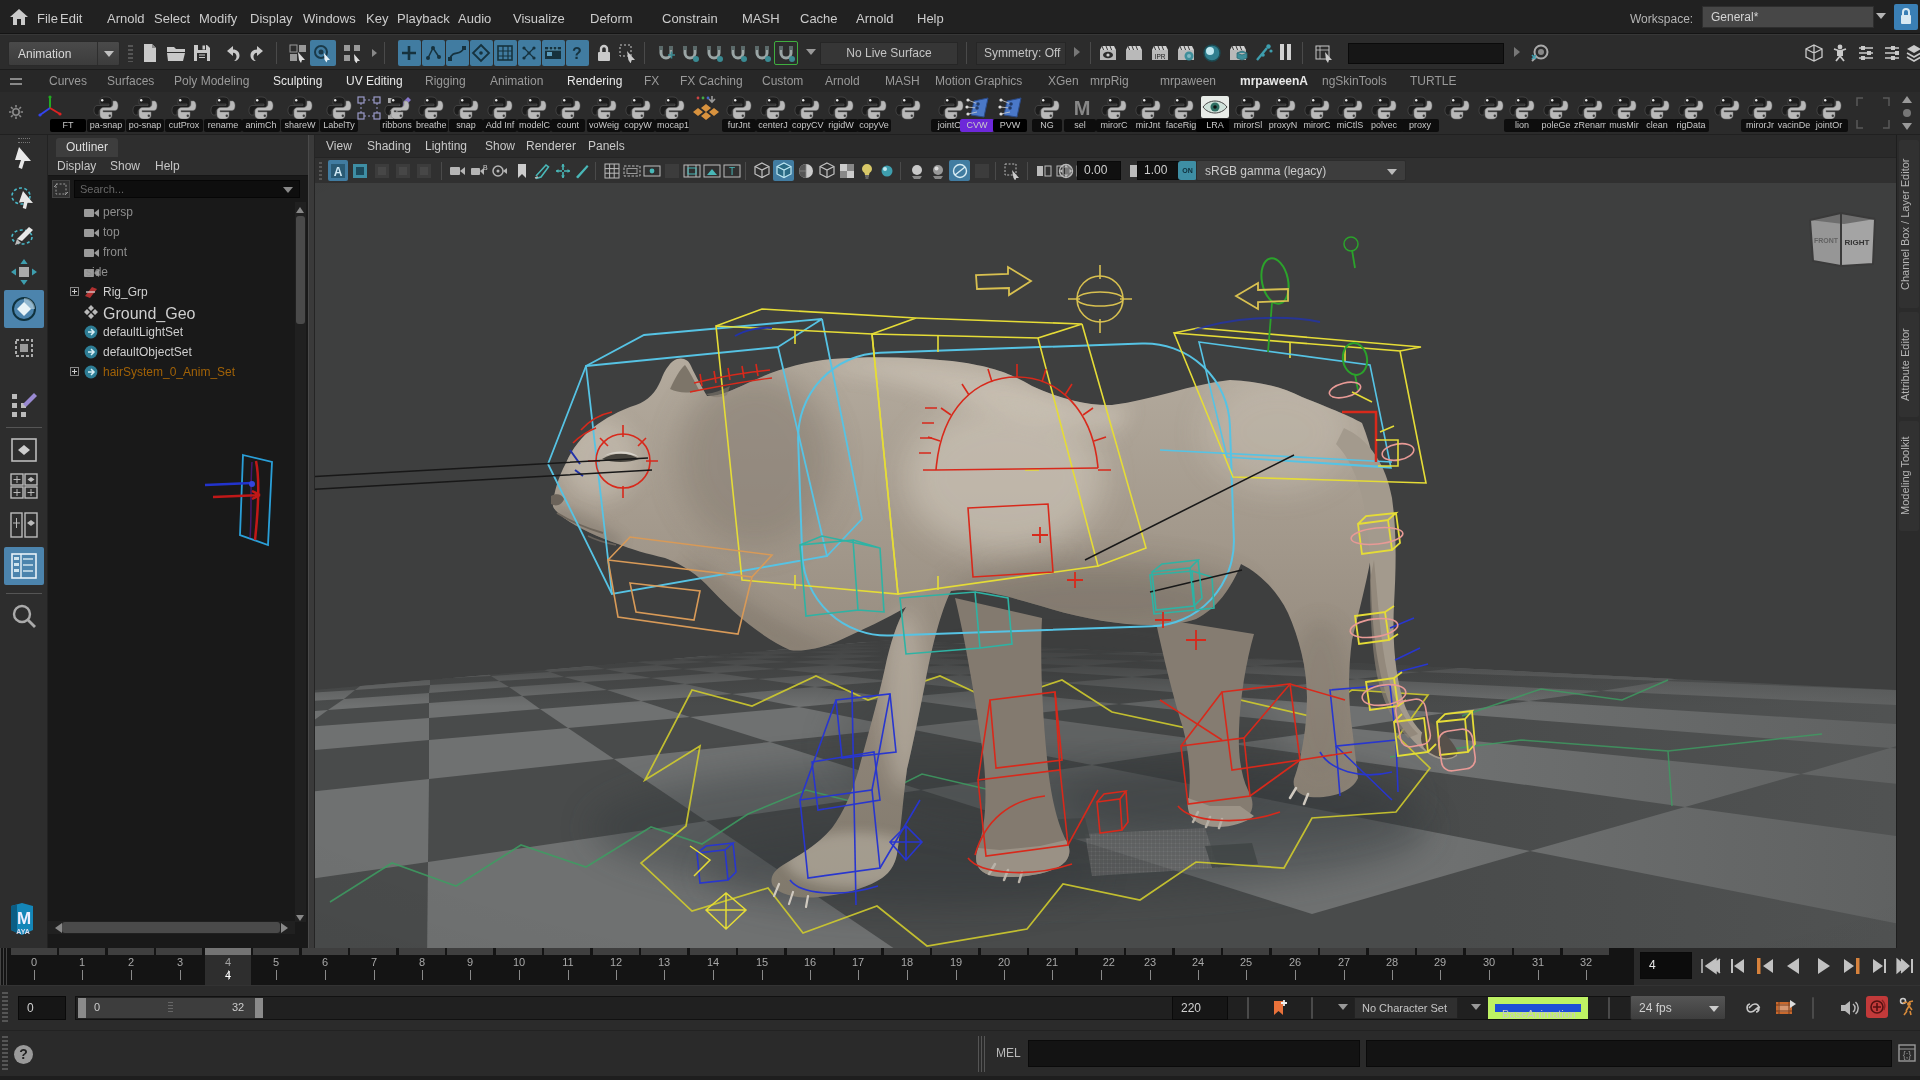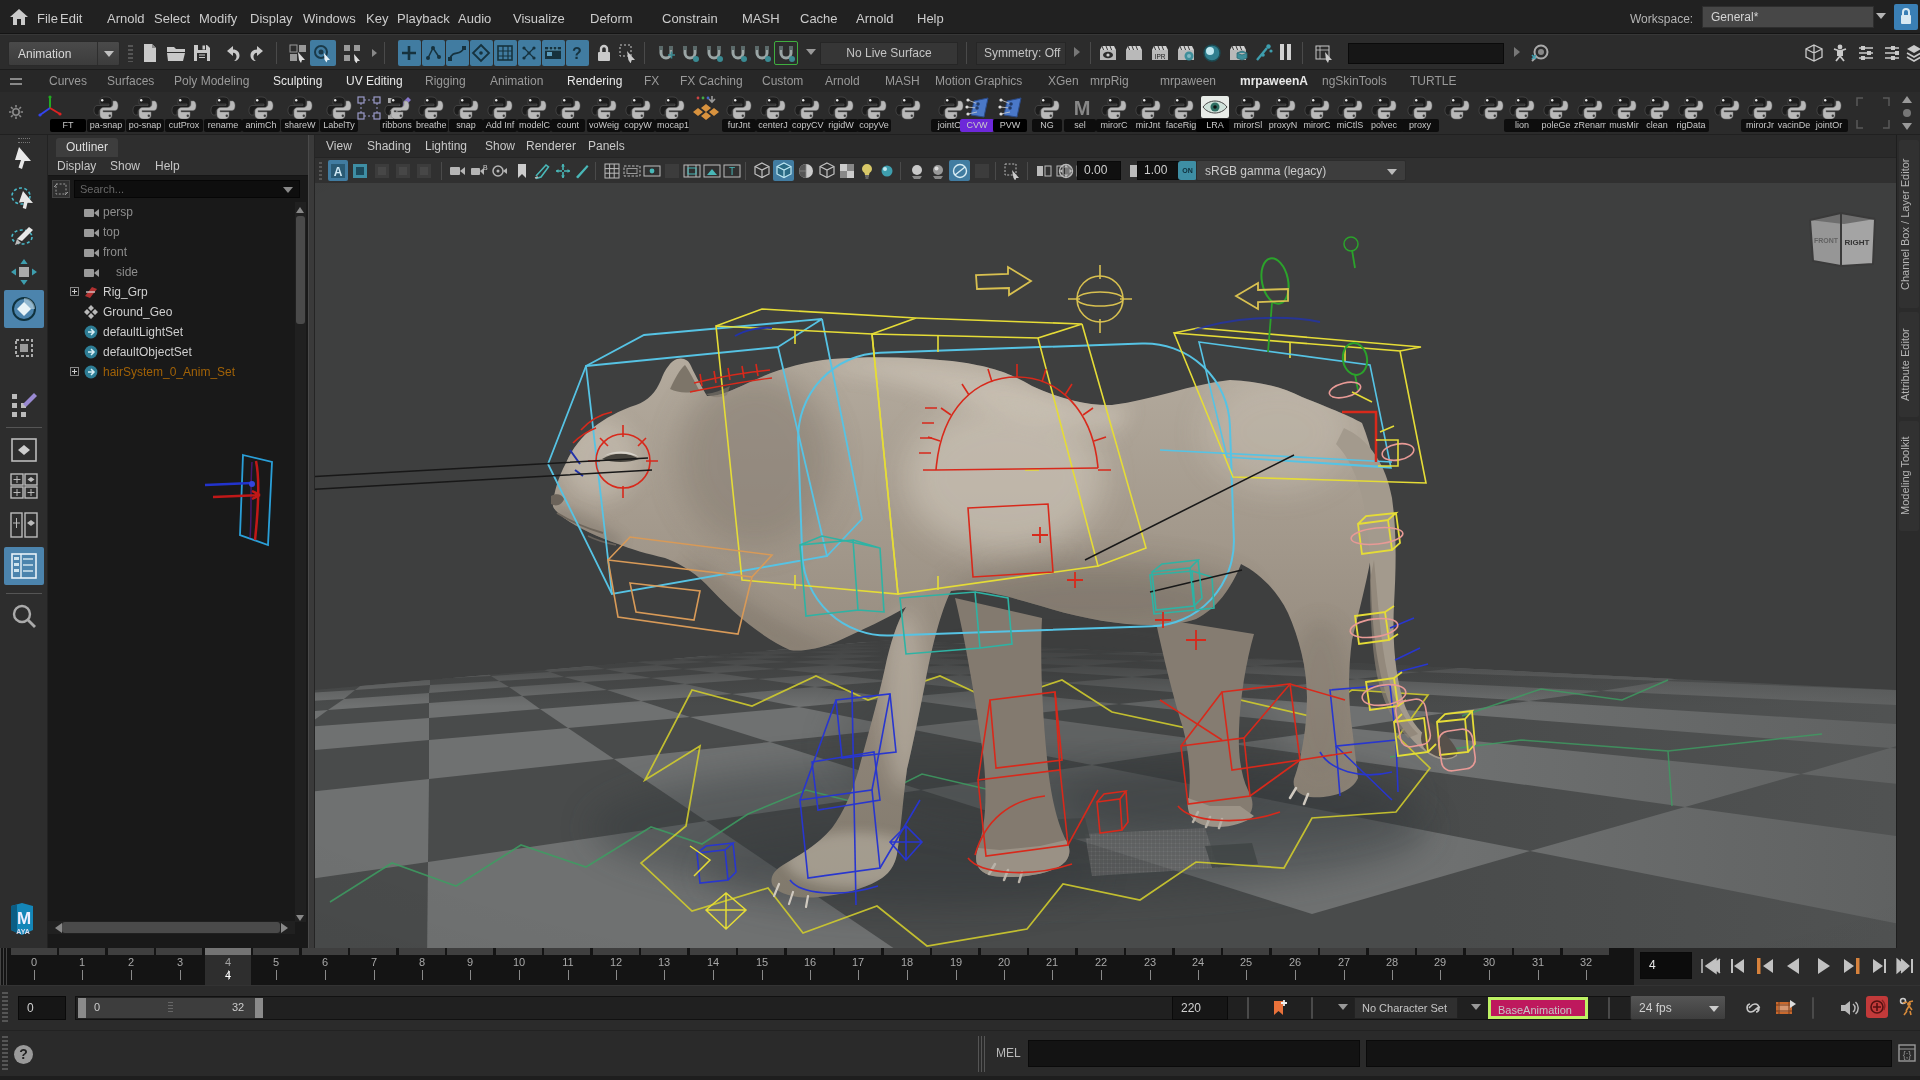--- a/index.html
+++ b/index.html
@@ -816,34 +816,34 @@
     <span class="abs" style="left:55px;top:90px;font-size:12px;color:#8e8e8e">top</span>
     <div class="abs" style="left:36px;top:110px"><svg width="16" height="12" viewBox="0 0 16 12">
         <rect x="0" y="2" width="10" height="8" rx="1" fill="#9a9a9a"></rect>
         <path d="M10 6 L15 2 V10 Z" fill="#9a9a9a"></path>
       </svg></div>
     <span class="abs" style="left:55px;top:110px;font-size:12px;color:#8e8e8e">front</span>
     <div class="abs" style="left:36px;top:130px"><svg width="16" height="12" viewBox="0 0 16 12">
         <rect x="0" y="2" width="10" height="8" rx="1" fill="#9a9a9a"></rect>
         <path d="M10 6 L15 2 V10 Z" fill="#9a9a9a"></path>
       </svg></div>
-    <span class="abs" style="left:68px;top:130px;font-size:12px;color:#8e8e8e">side</span>
+    <span class="abs" style="left:38px;top:130px;font-size:12px;color:#8e8e8e">side</span>
     <div class="abs" style="left:22px;top:152px;width:9px;height:9px;border:1px solid #888">
       <div style="position:absolute;left:1px;top:3px;width:5px;height:1px;background:#ccc"></div>
       <div style="position:absolute;left:3px;top:1px;width:1px;height:5px;background:#ccc"></div>
     </div>
     <div class="abs" style="left:36px;top:150px"><svg width="14" height="14" viewBox="0 0 14 14">
         <path d="M1 11 L8 2 L13 4 L6 13 Z" fill="#b03030"></path>
         <path d="M2 7 h9" stroke="#ddd" stroke-width="1.2"></path>
       </svg></div>
     <span class="abs" style="left:55px;top:150px;font-size:12px;color:#cfcfcf">Rig_Grp</span>
     <div class="abs" style="left:36px;top:170px"><svg width="14" height="14" viewBox="0 0 14 14">
         <path d="M7 0 L10 3 L7 6 L4 3 Z M11 4 L14 7 L11 10 L8 7 Z M3 4 L6 7 L3 10 L0 7 Z M7 8 L10 11 L7 14 L4 11 Z" fill="#b9b9b9"></path>
       </svg></div>
-    <span class="abs" style="left:55px;top:170px;font-size:12px;color:#cfcfcf">Ground_Geo</span>
+    <span class="abs" style="left:55px;top:170px;font-size:16px;color:#cfcfcf">Ground_Geo</span>
     <div class="abs" style="left:36px;top:190px"><svg width="14" height="14" viewBox="0 0 14 14">
         <circle cx="7" cy="7" r="6.4" fill="#2e7e96"></circle>
         <path d="M4 7 h5 M7 4 l3 3 -3 3" stroke="#d8eef4" stroke-width="1.5" fill="none"></path>
       </svg></div>
     <span class="abs" style="left:55px;top:190px;font-size:12px;color:#cfcfcf">defaultLightSet</span>
     <div class="abs" style="left:36px;top:210px"><svg width="14" height="14" viewBox="0 0 14 14">
         <circle cx="7" cy="7" r="6.4" fill="#2e7e96"></circle>
         <path d="M4 7 h5 M7 4 l3 3 -3 3" stroke="#d8eef4" stroke-width="1.5" fill="none"></path>
       </svg></div>
     <span class="abs" style="left:55px;top:210px;font-size:12px;color:#cfcfcf">defaultObjectSet</span>
@@ -1760,21 +1760,21 @@
     <div class="abs" style="left:932px;top:0px;width:46px;height:7px;background:#3f3f3f"></div>
     <span class="abs" style="left:942px;top:8px;width:28px;text-align:center;font-size:11px;color:#a8a8a8">19</span>
     <div class="abs" style="left:956px;top:22px;width:1px;height:10px;background:#8a8a8a"></div>
     <div class="abs" style="left:981px;top:0px;width:46px;height:7px;background:#3f3f3f"></div>
     <span class="abs" style="left:990px;top:8px;width:28px;text-align:center;font-size:11px;color:#a8a8a8">20</span>
     <div class="abs" style="left:1004px;top:22px;width:1px;height:10px;background:#8a8a8a"></div>
     <div class="abs" style="left:1029px;top:0px;width:46px;height:7px;background:#3f3f3f"></div>
     <span class="abs" style="left:1038px;top:8px;width:28px;text-align:center;font-size:11px;color:#a8a8a8">21</span>
     <div class="abs" style="left:1052px;top:22px;width:1px;height:10px;background:#8a8a8a"></div>
     <div class="abs" style="left:1078px;top:0px;width:46px;height:7px;background:#3f3f3f"></div>
-    <span class="abs" style="left:1087px;top:8px;width:28px;text-align:center;font-size:11px;color:#a8a8a8">22</span>
+    <span class="abs" style="left:1087px;top:8px;width:28px;text-align:right;font-size:11px;color:#a8a8a8">22</span>
     <div class="abs" style="left:1101px;top:22px;width:1px;height:10px;background:#8a8a8a"></div>
     <div class="abs" style="left:1126px;top:0px;width:46px;height:7px;background:#3f3f3f"></div>
     <span class="abs" style="left:1136px;top:8px;width:28px;text-align:center;font-size:11px;color:#a8a8a8">23</span>
     <div class="abs" style="left:1150px;top:22px;width:1px;height:10px;background:#8a8a8a"></div>
     <div class="abs" style="left:1175px;top:0px;width:46px;height:7px;background:#3f3f3f"></div>
     <span class="abs" style="left:1184px;top:8px;width:28px;text-align:center;font-size:11px;color:#a8a8a8">24</span>
     <div class="abs" style="left:1198px;top:22px;width:1px;height:10px;background:#8a8a8a"></div>
     <div class="abs" style="left:1223px;top:0px;width:46px;height:7px;background:#3f3f3f"></div>
     <span class="abs" style="left:1232px;top:8px;width:28px;text-align:center;font-size:11px;color:#a8a8a8">25</span>
     <div class="abs" style="left:1246px;top:22px;width:1px;height:10px;background:#8a8a8a"></div>
@@ -1846,21 +1846,21 @@
     <div class="fld" style="left:1172px;top:10px;width:56px;height:24px;line-height:22px;padding-left:8px">220</div>
     <div class="abs" style="left:1247px;top:11px;width:2px;height:22px;background:#4a4a4a;border-radius:2px"></div>
     <svg class="abs" style="left:1268px;top:11px" width="22" height="22" viewBox="0 0 22 22">
       <path d="M6 4 h9 v14 l-4.5-4 -4.5 4 z" fill="#e8713a"></path>
       <path d="M16 3 v6 m-3 -3 h6" stroke="#eee" stroke-width="1.8"></path>
     </svg>
     <div class="abs" style="left:1311px;top:11px;width:2px;height:22px;background:#4a4a4a;border-radius:2px"></div>
     <div class="abs" style="left:1338px;top:18px;width:0;height:0;border:5px solid transparent;border-top:6px solid #999"></div>
     <div class="fld" style="left:1354px;top:11px;width:104px;height:22px;background:#2f2f2f;border:1px solid #222;line-height:20px;padding-left:7px;font-size:11px;color:#c6c6c6">No Character Set</div>
     <div class="abs" style="left:1471px;top:18px;width:0;height:0;border:5px solid transparent;border-top:6px solid #999"></div>
-    <div class="fld" style="left:1488px;top:11px;width:100px;height:22px;background:#be185d;border:3px solid #bef264;line-height:20px;padding-left:7px;font-size:11px;color:#c6c6c6">BaseAnimation</div>
+    <div class="fld" style="left:1488px;top:11px;width:100px;height:22px;background:#1d4ed8;border:7px solid #bef264;line-height:20px;padding-left:7px;font-size:11px;color:#c6c6c6">BaseAnimation</div>
     <div class="abs" style="left:1608px;top:11px;width:2px;height:22px;background:#4a4a4a;border-radius:2px"></div>
     <div class="abs" style="left:1630px;top:9px;width:96px;height:25px;background:linear-gradient(#555,#3e3e3e);border:1px solid #2a2a2a;border-radius:2px">
       <span style="position:absolute;left:8px;top:5px;font-size:12px;color:#d0d0d0">24 fps</span>
       <div style="position:absolute;right:6px;top:10px;width:0;height:0;border:5px solid transparent;border-top:6px solid #ccc"></div>
     </div>
     <svg class="abs" style="left:1742px;top:11px" width="24" height="22" viewBox="0 0 24 22">
       <path d="M8 7 C4 7 4 15 9 15 C12 15 13 13 15 11 M14 15 C18 15 18 7 13 7 C10 7 9 9 7 11 M15 11 l2 3 m-2 -3 l3 -1" fill="none" stroke="#c8c8c8" stroke-width="1.7"></path>
     </svg>
     <svg class="abs" style="left:1774px;top:10px" width="24" height="24" viewBox="0 0 24 24">
       <rect x="2" y="6" width="16" height="12" fill="#c8692e"></rect>

